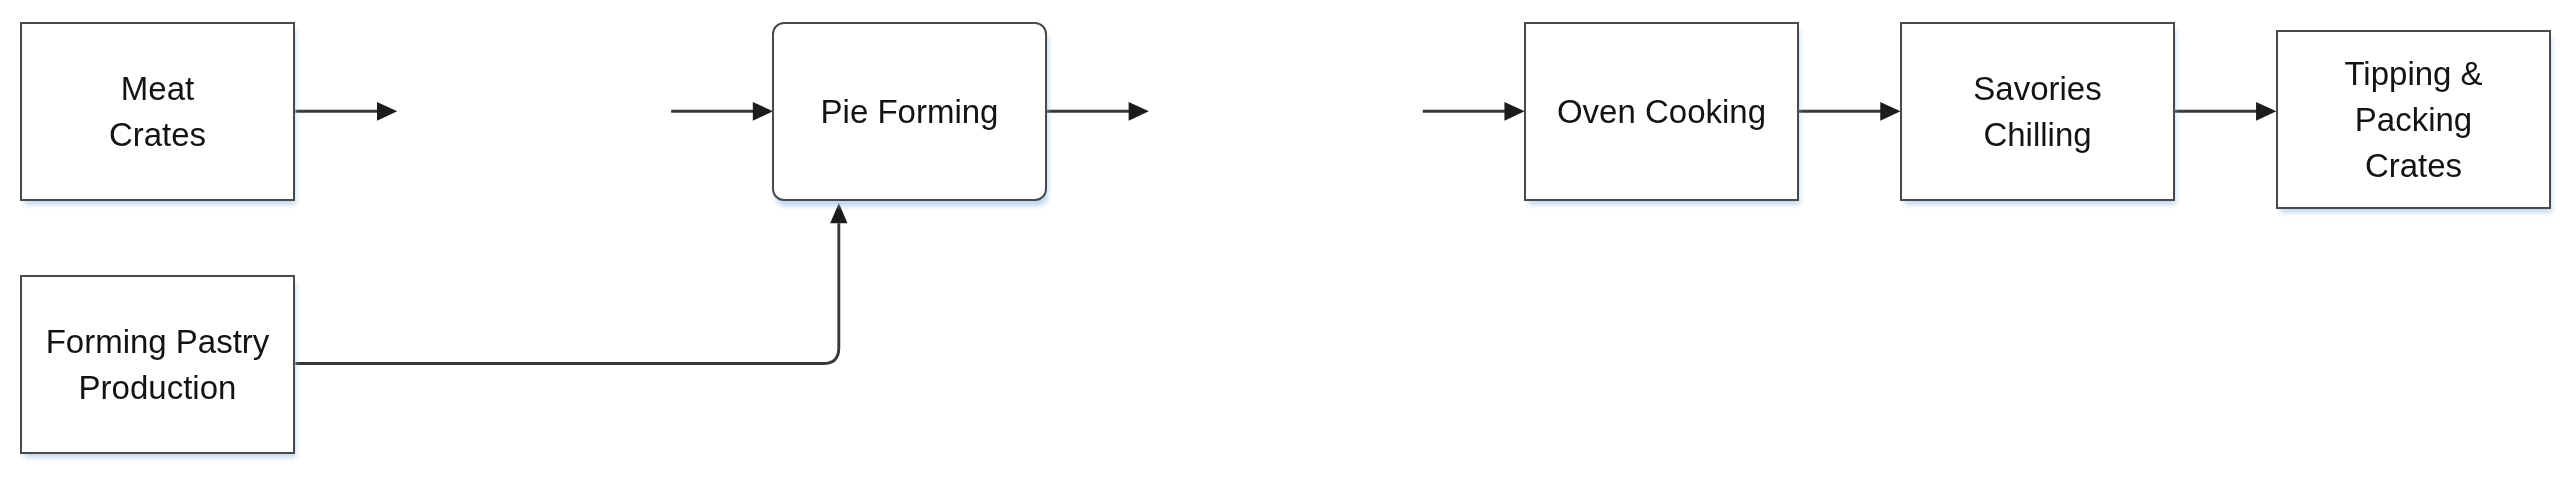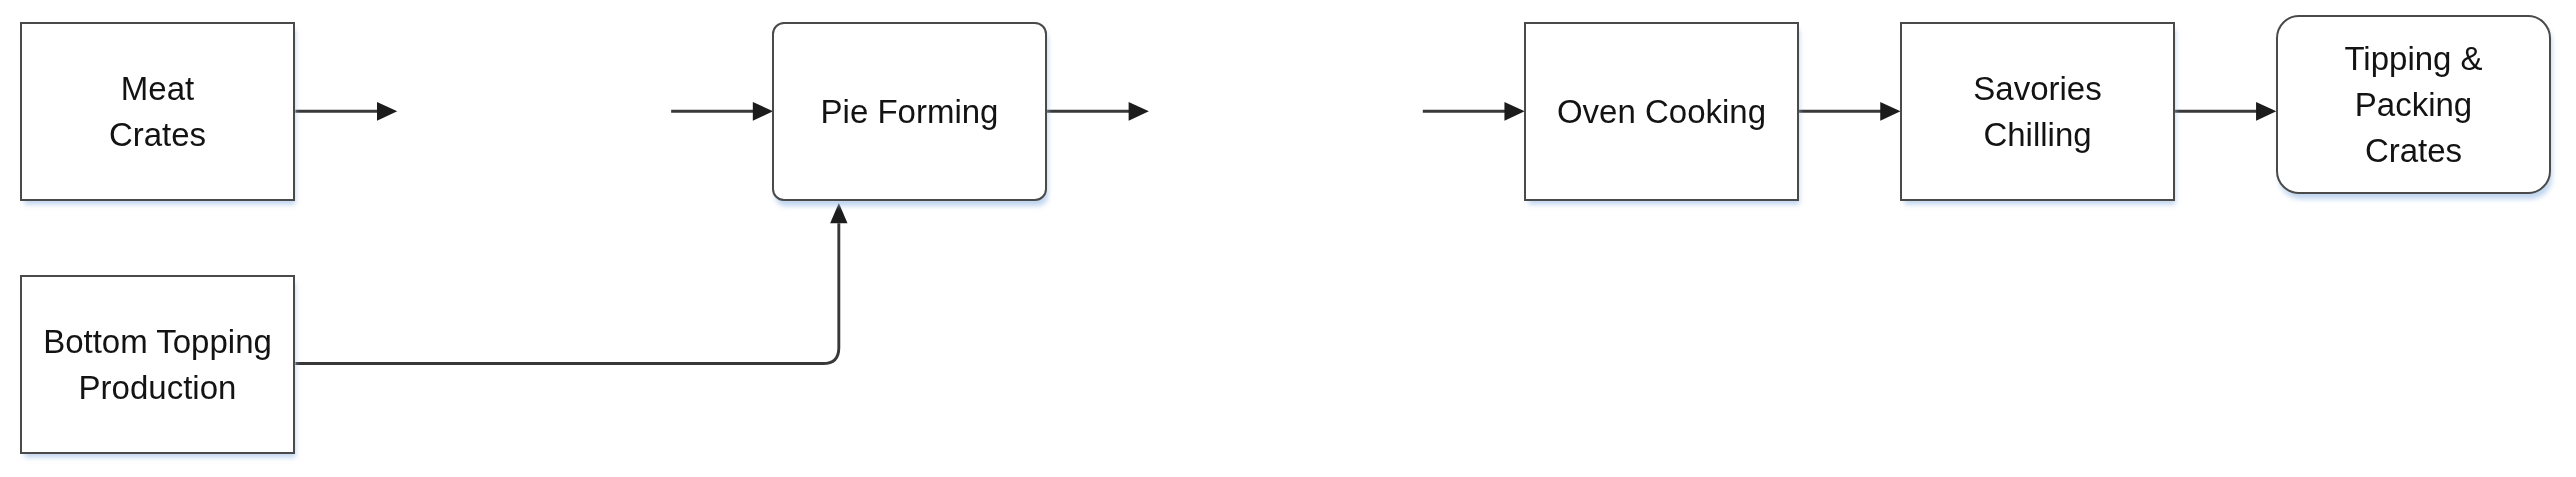--- a/index.html
+++ b/index.html
@@ -35,21 +35,21 @@
     line-height: 46px;
     color: #131313;
     padding: 0 4.3px;
   }
   .n0 { left: 20px;   top: 22px; }
   .n1 { left: 396px;  top: 22px; }
   .n2 { left: 772px; top: 22px; border-radius: 12px; }
   .n3 { left: 1148px; top: 22px; }
   .n4 { left: 1524px; top: 22px; }
   .n5 { left: 1900px; top: 22px; }
-  .n6 { left: 2276px; top: 15px; border-radius: 23px; }
+  .n6 { left: 2276px; top: 30px; }
   .n7 { left: 20px;   top: 275px; }
   .edge-line   { stroke: #383838; stroke-width: 4; fill: none; }
   .arrowhead   { fill: #1c1c1c; stroke: none; }
 </style>
 </head>
 <body>
 
 <div class="canvas">
 
   <svg class="edges" viewBox="0 0 3563 660" xmlns="http://www.w3.org/2000/svg">
@@ -110,18 +110,18 @@
     <span class="label">Oven Cooking</span>
   </div>
 
   <div class="node n6">
     <span class="label">Tipping &amp;
 Packing
 Crates</span>
   </div>
 
   <div class="node n7">
-    <span class="label">Bottom Topping
+    <span class="label">Forming Pastry
 Production</span>
   </div>
 
 </div>
 
 
 </body></html>

